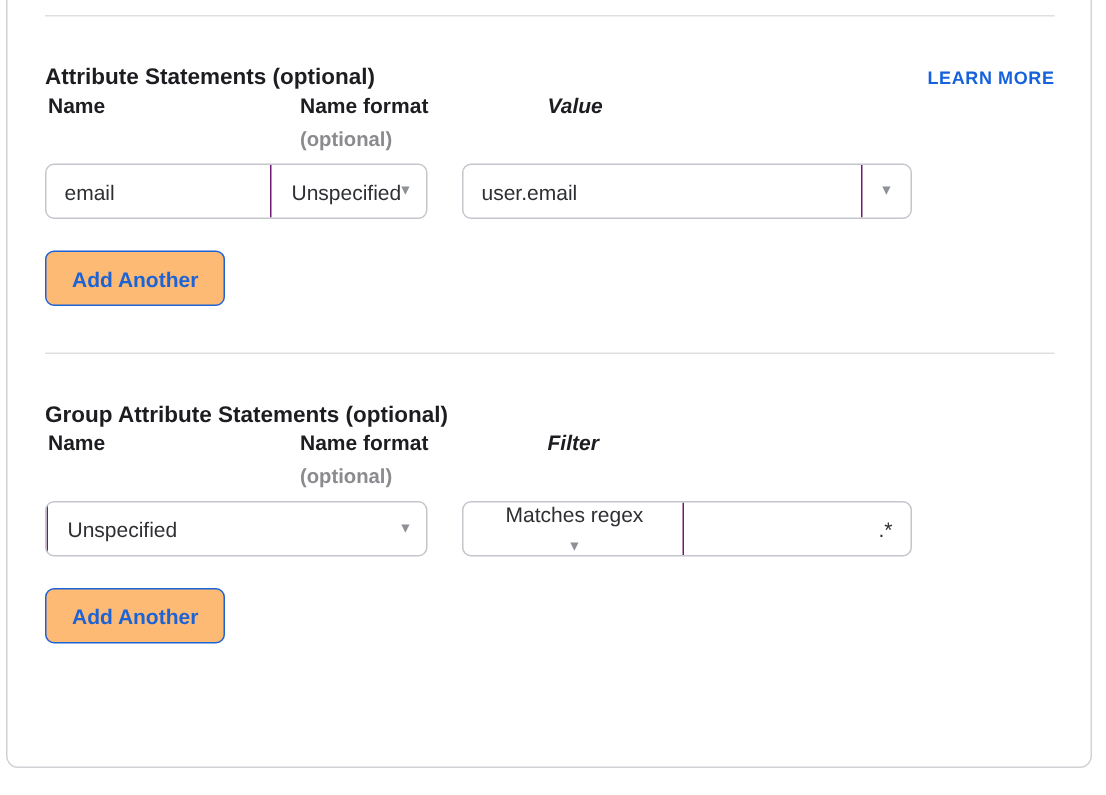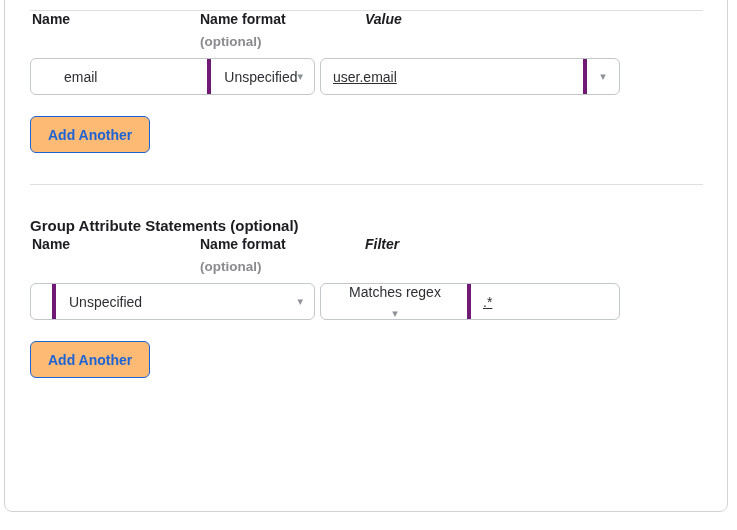--- a/index.html
+++ b/index.html
@@ -85,47 +85,47 @@
   .group {
     display: flex;
     align-items: stretch;
     height: 37px;
     box-sizing: border-box;
     border: 1px solid #c3c6cb;
     border-radius: 6px;
     background: #ffffff;
     overflow: hidden;
   }
-  .group-a { width: 285px; margin-right: 5px; padding-left: 21px; }
+  .group-a { width: 255px; margin-right: 23px; }
   .group-b { width: 300px; }
   .seg-input {
     border: none;
     outline: none;
     background: transparent;
     padding: 0 12px;
     font-family: "Liberation Sans", sans-serif;
     font-size: 14px;
     color: #2e2f33;
     min-width: 0;
     box-sizing: border-box;
   }
   .seg-input.name { width: 166px; }
-  .seg-input.flex { flex: 1; text-decoration: underline; }
+  .seg-input.flex { flex: 1; }
   .seg-select {
     display: flex;
     align-items: center;
     justify-content: space-between;
     padding: 0 11px 0 13px;
     font-size: 14px;
     color: #2e2f33;
     cursor: pointer;
     box-sizing: border-box;
     white-space: nowrap;
   }
-  .seg-select.bl, .seg-arrow.bl, .seg-input.bl { border-left: 4px solid #701a75; }
+  .seg-select.bl, .seg-arrow.bl, .seg-input.bl { border-left: 1px solid #701a75; text-align: right; }
   .seg-select.grow { flex: 1; }
   .seg-select.w147 { width: 146px; flex-direction: column; }
   .seg-arrow {
     width: 32px;
     display: flex;
     align-items: center;
     justify-content: center;
     cursor: pointer;
   }
   .caret {
@@ -151,20 +151,24 @@
   }
 </style>
 </head>
 <body>
 
 <div class="card">
 
   <hr class="divider first">
 
   
+  <div class="section-head">
+    <h3 class="section-title">Attribute Statements (optional)</h3>
+    <a class="learn-more">LEARN MORE</a>
+  </div>
 
   <div class="col-headers">
     <span class="col-label c1">Name</span>
     <span class="col-label c2">Name format</span>
     <span class="col-sub">(optional)</span>
     <span class="col-label c3">Value</span>
   </div>
 
   <div class="row">
     <div class="group group-a">

